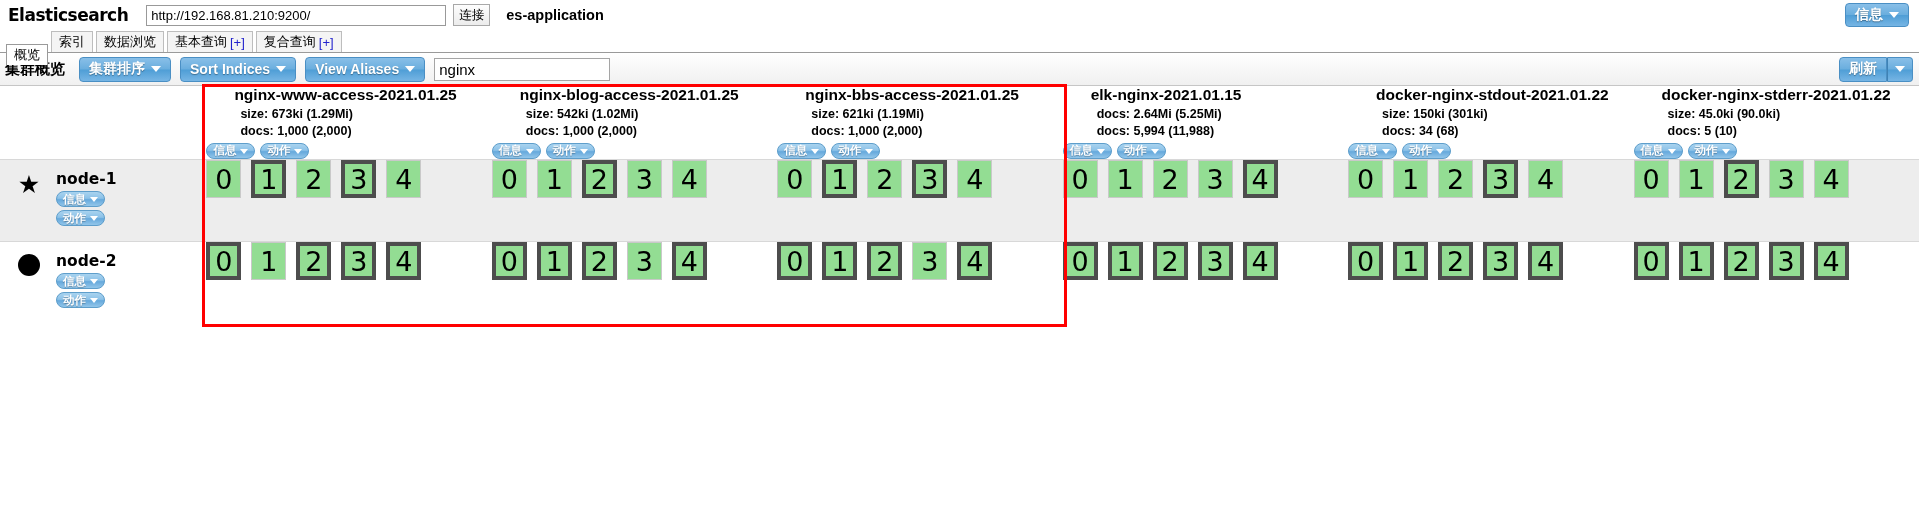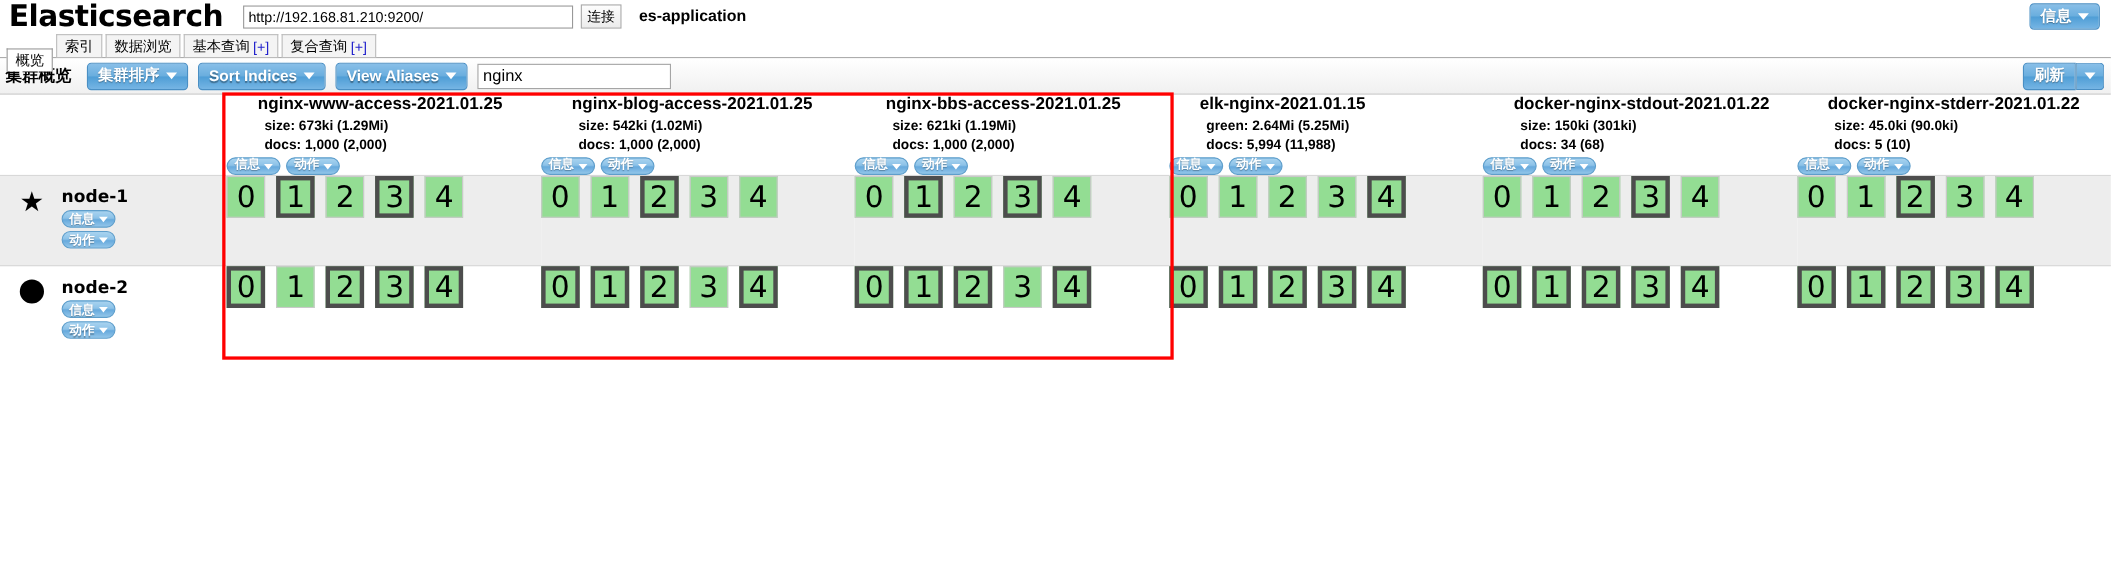--- a/index.html
+++ b/index.html
@@ -16,21 +16,21 @@
   
   .header {
     height: 30px;
     display: flex;
     align-items: center;
     background: #ffffff;
     padding: 0 6px 0 8px;
     position: relative;
   }
   .brand {
-    font-size: 27px;
+    font-size: 17px;
     font-weight: bold;
     letter-spacing: -0.5px;
     font-family: "DejaVu Sans", sans-serif;
     line-height: 1;
     margin-right: 18px;
     white-space: nowrap;
   }
   .url-input {
     width: 300px;
     height: 21px;
@@ -416,21 +416,21 @@
                 <span class="caret"></span>
               </div>
               <div class="mini-btn">
                 <span>动作</span>
                 <span class="caret"></span>
               </div>
             </div>
           </th>
           <th class="idx-head" style="text-align: left;">
             <div class="idx-name">elk-nginx-2021.01.15</div>
-            <div class="idx-meta">green: 2.64Mi (5.25Mi)</div>
+            <div class="idx-meta">docs: 2.64Mi (5.25Mi)</div>
             <div class="idx-meta">docs: 5,994 (11,988)</div>
             <div class="idx-btns">
               <div class="mini-btn">
                 <span>信息</span>
                 <span class="caret"></span>
               </div>
               <div class="mini-btn">
                 <span>动作</span>
                 <span class="caret"></span>
               </div>

